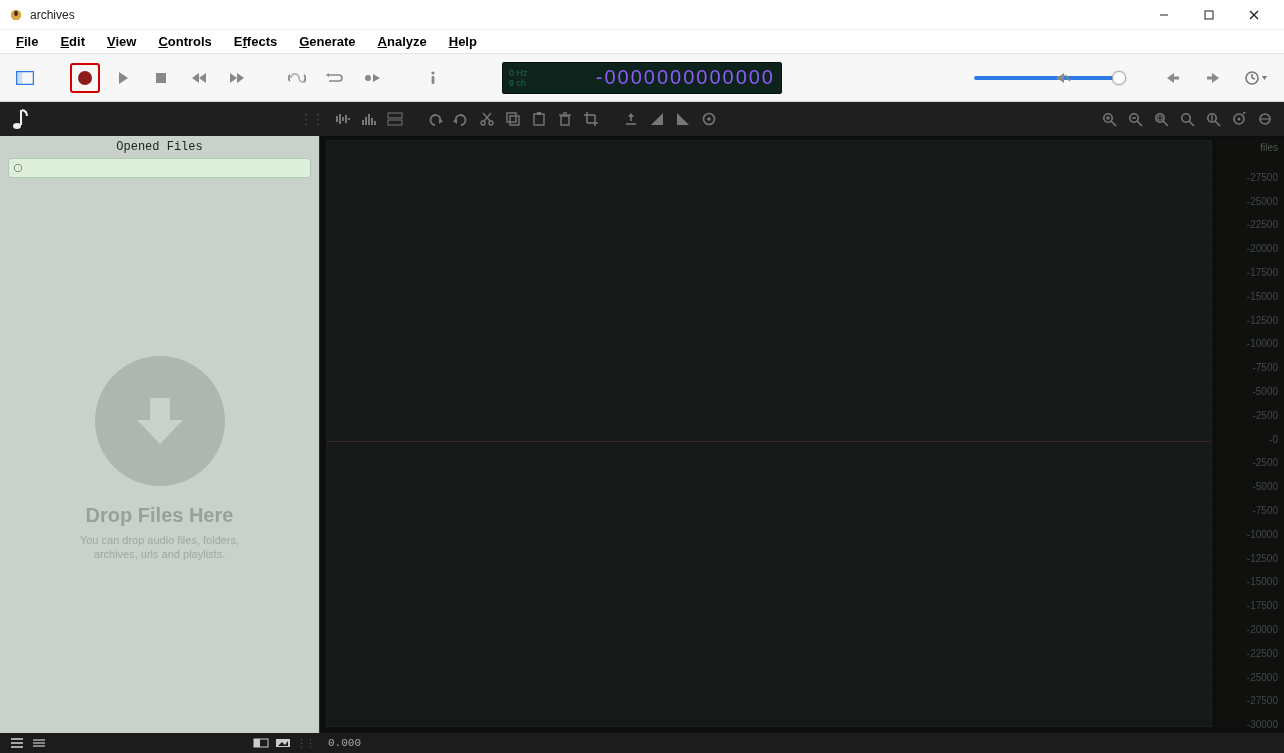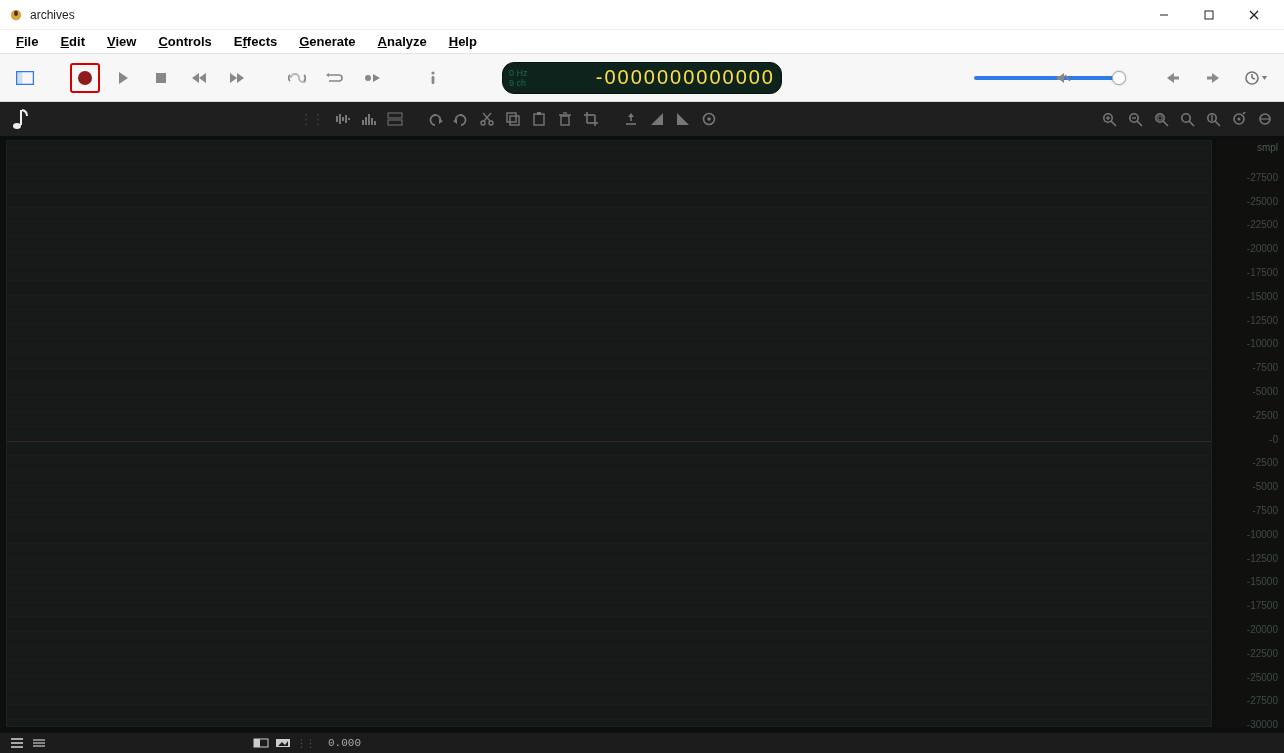--- a/index.html
+++ b/index.html
@@ -28,26 +28,26 @@
     height: 48px; background: #f7f7f7; border-bottom: 1px solid #d6d6d6;
     display:flex; align-items:center; padding: 0 10px; gap: 8px; position: relative;
   }
   .tb-btn { width: 30px; height: 30px; display:flex; align-items:center; justify-content:center; color:#777; border-radius:3px; }
   .tb-sep { width: 14px; }
   .record-hl { border: 2px solid #d40000; padding: 2px; }
   .record-dot { width:14px; height:14px; background:#8d1b1b; border-radius:50%; }
 
   .lcd {
     position:absolute; left:50%; transform:translateX(-50%);
-    width: 280px; height: 32px; background:#0d231c; border:1px solid #061410; border-radius:12px;
+    width: 280px; height: 32px; background:#0d231c; border:1px solid #061410; border-radius:2px;
     display:flex; align-items:center; color:#1f6a55; font-family:"Courier New",monospace;
     padding: 0 6px;
   }
   .lcd .small { font-size:9px; line-height:10px; color:#1f6a55; }
-  .lcd .digits { flex:1; text-align:right; font-size:20px; letter-spacing:2px; color:#fde047; }
+  .lcd .digits { flex:1; text-align:right; font-size:20px; letter-spacing:2px; color:#8b5cf6; }
 
   .vol-area { position:absolute; right: 160px; display:flex; align-items:center; }
   .vol-track { width:150px; height:4px; background:#2f7be5; border-radius:2px; position:relative; }
   .vol-thumb { position:absolute; right:-2px; top:-5px; width:14px; height:14px; border-radius:50%; background:#fff; border:1px solid #aaa; box-shadow:0 0 2px rgba(0,0,0,.3); }
 
   .right-tools { position:absolute; right:10px; display:flex; align-items:center; gap:10px; color:#888; }
 
   
   .darkbar {
     height: 34px; background:#1f1f1f; display:flex; align-items:center; color:#6a6a6a;
@@ -397,20 +397,35 @@
     </div>
   <div class="d-btn">
       <svg width="15" height="15" viewBox="0 0 15 15">
         <circle cx="7" cy="7" r="5" fill="none" stroke="#777" stroke-width="1.6"></circle>
         <line x1="2" y1="7" x2="12" y2="7" stroke="#777" stroke-width="1.2"></line>
       </svg>
     </div>
 </div>
 
 <div class="body-split">
+  <div class="sidebar">
+    <div class="sidebar-header">Opened Files</div>
+    <div class="search-wrap">
+      <input class="search-input" placeholder="" style="">
+    </div>
+    <div class="drop-zone">
+      <div class="big-circle">
+        <svg width="70" height="70" viewBox="0 0 70 70">
+            <polygon points="25,12 45,12 45,34 58,34 35,58 12,34 25,34" fill="#c8d1ca"></polygon>
+          </svg>
+      </div>
+      <h2>Drop Files Here</h2>
+      <p>You can drop audio files, folders, archives, urls and playlists.</p>
+    </div>
+  </div>
 
   <div class="wave-area">
     <div class="wave-inner" id="wave-inner">
         <div class="hline" style="top: 1.25%;"></div>
         <div class="hline" style="top: 3.75%;"></div>
         <div class="hline" style="top: 6.25%;"></div>
         <div class="hline" style="top: 8.75%;"></div>
         <div class="hline" style="top: 11.25%;"></div>
         <div class="hline" style="top: 13.75%;"></div>
         <div class="hline" style="top: 16.25%;"></div>
@@ -442,21 +457,21 @@
         <div class="hline" style="top: 81.25%;"></div>
         <div class="hline" style="top: 83.75%;"></div>
         <div class="hline" style="top: 86.25%;"></div>
         <div class="hline" style="top: 88.75%;"></div>
         <div class="hline" style="top: 91.25%;"></div>
         <div class="hline" style="top: 93.75%;"></div>
         <div class="hline" style="top: 96.25%;"></div>
         <div class="hline" style="top: 98.75%;"></div>
       </div>
     <div class="ruler">
-      <div class="unit">smpl</div>
+      <div class="unit">files</div>
       <div id="ruler-ticks">
           <div class="tick" style="top: 31.8958px;">-27500</div>
           <div class="tick" style="top: 55.6875px;">-25000</div>
           <div class="tick" style="top: 79.4792px;">-22500</div>
           <div class="tick" style="top: 103.271px;">-20000</div>
           <div class="tick" style="top: 127.062px;">-17500</div>
           <div class="tick" style="top: 150.854px;">-15000</div>
           <div class="tick" style="top: 174.646px;">-12500</div>
           <div class="tick" style="top: 198.438px;">-10000</div>
           <div class="tick" style="top: 222.229px;">-7500</div>

